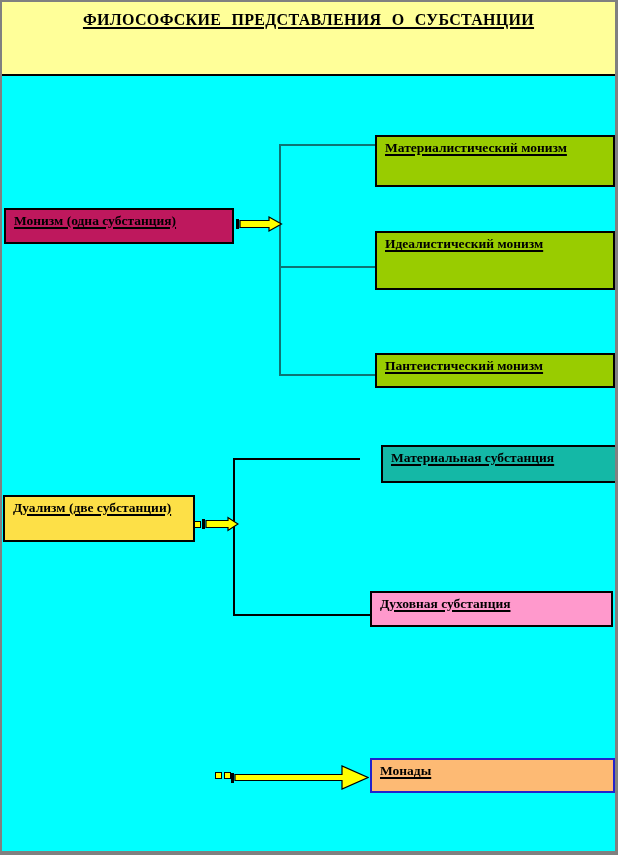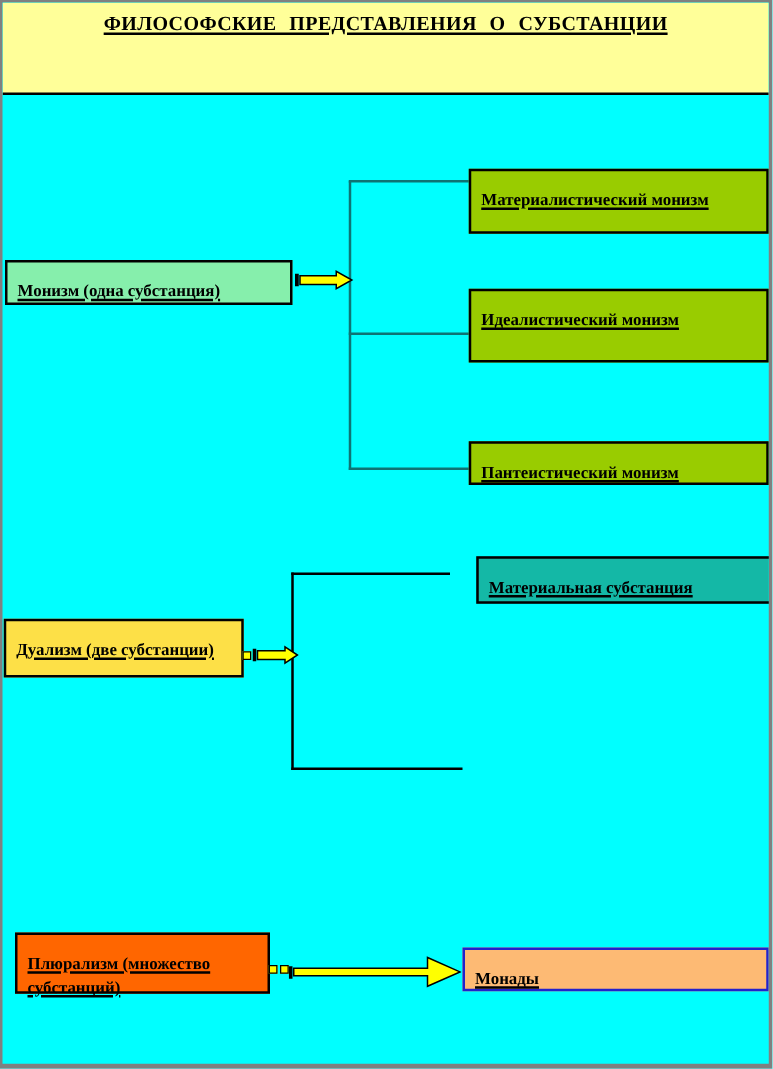--- a/index.html
+++ b/index.html
@@ -33,21 +33,21 @@
     text-decoration-thickness: 2px;
     text-underline-offset: 2px;
     letter-spacing: 0.3px;
     word-spacing: 6px;
     color: #000;
   }
   .node {
     position: absolute;
     box-sizing: border-box;
     border: 2px solid #000;
-    padding: 14px 8px;
+    padding: 2px 8px;
     font-size: 13.5px;
     font-weight: bold;
     line-height: 1.4;
     color: #000;
     text-decoration: underline;
     text-decoration-thickness: 1.5px;
     text-underline-offset: 2px;
   }
   
   .node-monism      { left: 2px;   top: 206px; width: 230px; height: 36px; }
@@ -102,21 +102,21 @@
 
   <div class="line s1-v" style="background-color: rgb(14, 116, 116);"></div>
   <div class="line s1-h1" style="background-color: rgb(14, 116, 116);"></div>
   <div class="line s1-h2" style="background-color: rgb(14, 116, 116);"></div>
   <div class="line s1-h3" style="background-color: rgb(14, 116, 116);"></div>
 
   <div class="line s2-v" style="background-color: rgb(0, 0, 0);"></div>
   <div class="line s2-h1" style="background-color: rgb(0, 0, 0);"></div>
   <div class="line s2-h2" style="background-color: rgb(0, 0, 0);"></div>
 
-  <div class="node node-monism" style="background-color: #86efac;">
+  <div class="node node-monism" style="background-color: #be185d;">
     <span>Монизм (одна субстанция)</span>
   </div>
 
   <svg class="arrow arrow-monism" width="47" height="18" viewBox="0 0 47 18">
     <rect x="0" y="4" width="3" height="10"></rect>
     <polygon points="4,5.5 33,5.5 33,2 45.5,9 33,16 33,12.5 4,12.5"></polygon>
   </svg>
 
   <div class="node node-green-1" style="background-color: rgb(153, 204, 0);">
     <span>Материалистический монизм</span>
@@ -134,24 +134,24 @@
 
   <div class="dash dash-dualism"></div>
   <svg class="arrow arrow-dualism" width="37" height="16" viewBox="0 0 37 16">
     <rect x="0" y="3" width="3" height="10"></rect>
     <polygon points="4,4.5 26,4.5 26,1.5 36,8 26,14.5 26,11.5 4,11.5"></polygon>
   </svg>
 
   <div class="node node-pink-1" style="background-color: #14b8a6; margin-left: 21px;">
     <span>Материальная субстанция</span>
   </div>
+  <div class="node node-pink-2" style="background-color: rgb(255, 153, 204);">
+    <span>Духовная субстанция</span>
+  </div>
 
-  <div class="node node-pluralism" style="background-color: rgb(255, 102, 0);">
-    <span>Плюрализм (множество субстанций)</span>
-  </div>
 
   <div class="dash dash-pluralism-1"></div>
   <div class="dash dash-pluralism-2"></div>
   <svg class="arrow arrow-pluralism" width="138" height="27" viewBox="0 0 138 27">
     <rect x="0" y="9" width="3" height="10"></rect>
     <polygon points="4,10.5 111,10.5 111,2 137,13.5 111,25 111,16.5 4,16.5"></polygon>
   </svg>
 
   <div class="node node-monads" style="background-color: #fdba74;">
     <span>Монады</span>

